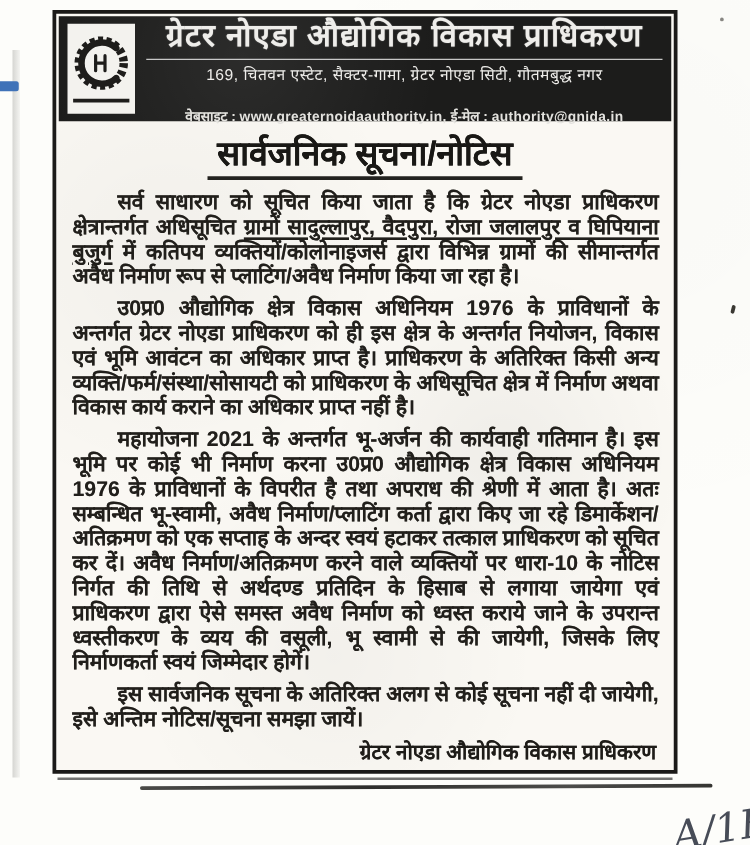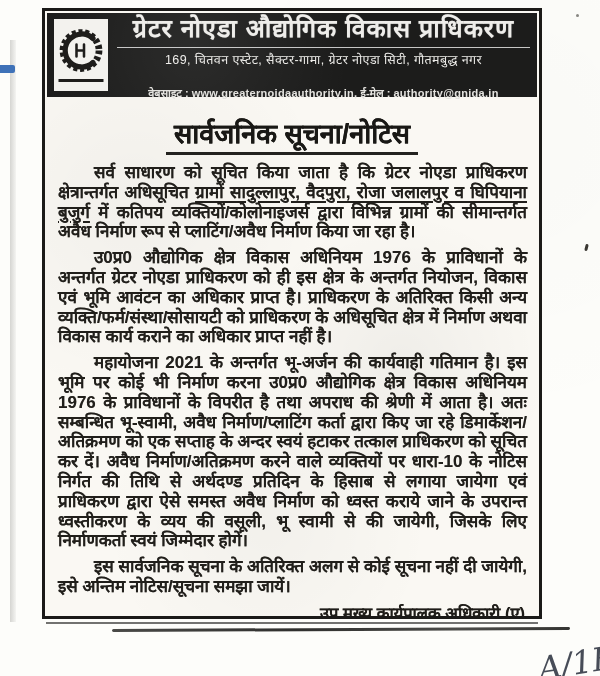--- a/index.html
+++ b/index.html
@@ -57,21 +57,21 @@
     margin-top:3px;padding-top:3px;
     font-size:12.5px;font-weight:normal;letter-spacing:0.4px;text-align:center;white-space:nowrap;
   }
   .web-line{
     font-size:11px;font-weight:bold;margin-top:17px;text-align:center;white-space:nowrap;
     color:#e4e3df;
   }
   .web-line .lat{letter-spacing:0.3px;}
 
   
-  .title-row{text-align:center;margin-top:17px;}
+  .title-row{text-align:center;margin-top:6px;}
   .notice-title{
     display:inline-block;font-size:27px;font-weight:bold;color:#191815;
     border-bottom:3px solid #23221f;padding:0 8px 1px;
     text-shadow:0 0 0.5px #191815;
   }
 
   
   .body-text{padding:2px 12px 0 13px;color:#211f1b;}
   .para{
     font-size:17px;line-height:19.8px;text-align:justify;
@@ -150,21 +150,20 @@
   </div>
 
   <div class="body-text">
     <p class="para"><span>सर्व साधारण को सूचित किया जाता है कि ग्रेटर नोएडा प्राधिकरण क्षेत्रान्तर्गत अधिसूचित </span><span class="villages">ग्रामों सादुल्लापुर, वैदपुरा, रोजा जलालपुर व घिपियाना बुजुर्ग</span><span> में कतिपय व्यक्तियों/कोलोनाइजर्स द्वारा विभिन्न ग्रामों की सीमान्तर्गत अवैध निर्माण रूप से प्लाटिंग/अवैध निर्माण किया जा रहा है।</span></p>
     <p class="para">उ0प्र0 औद्योगिक क्षेत्र विकास अधिनियम 1976 के प्राविधानों के अन्तर्गत ग्रेटर नोएडा प्राधिकरण को ही इस क्षेत्र के अन्तर्गत नियोजन, विकास एवं भूमि आवंटन का अधिकार प्राप्त है। प्राधिकरण के अतिरिक्त किसी अन्य व्यक्ति/फर्म/संस्था/सोसायटी को प्राधिकरण के अधिसूचित क्षेत्र में निर्माण अथवा विकास कार्य कराने का अधिकार प्राप्त नहीं है।</p>
     <p class="para">महायोजना 2021 के अन्तर्गत भू-अर्जन की कार्यवाही गतिमान है। इस भूमि पर कोई भी निर्माण करना उ0प्र0 औद्योगिक क्षेत्र विकास अधिनियम 1976 के प्राविधानों के विपरीत है तथा अपराध की श्रेणी में आता है। अतः सम्बन्धित भू-स्वामी, अवैध निर्माण/प्लाटिंग कर्ता द्वारा किए जा रहे डिमार्केशन/अतिक्रमण को एक सप्ताह के अन्दर स्वयं हटाकर तत्काल प्राधिकरण को सूचित कर दें। अवैध निर्माण/अतिक्रमण करने वाले व्यक्तियों पर धारा-10 के नोटिस निर्गत की तिथि से अर्थदण्ड प्रतिदिन के हिसाब से लगाया जायेगा एवं प्राधिकरण द्वारा ऐसे समस्त अवैध निर्माण को ध्वस्त कराये जाने के उपरान्त ध्वस्तीकरण के व्यय की वसूली, भू स्वामी से की जायेगी, जिसके लिए निर्माणकर्ता स्वयं जिम्मेदार होगें।</p>
     <p class="para">इस सार्वजनिक सूचना के अतिरिक्त अलग से कोई सूचना नहीं दी जायेगी, इसे अन्तिम नोटिस/सूचना समझा जायें।</p>
   </div>
 
   <div class="signature">
-    <div class="sig-line2">उप मुख्य कार्यपालक अधिकारी (ए)</div>
     <div class="sig-line3">ग्रेटर नोएडा औद्योगिक विकास प्राधिकरण</div>
   </div>
 
 </div>
 
 <div class="under-rule-short"></div>
 <div class="under-rule-long"></div>
 
 <div class="handwriting">A/1B</div>
 

